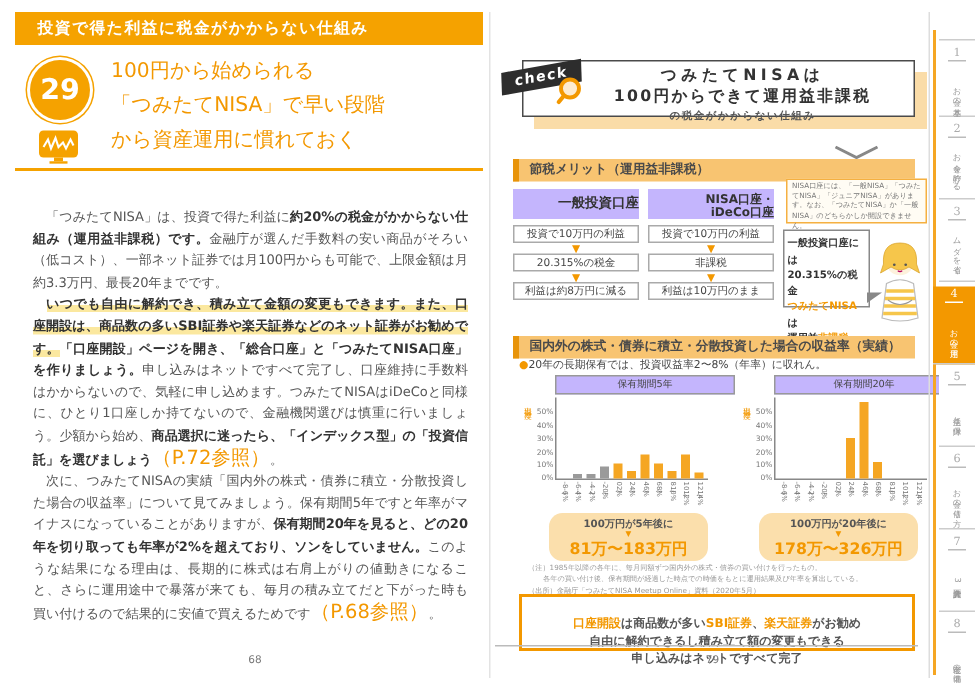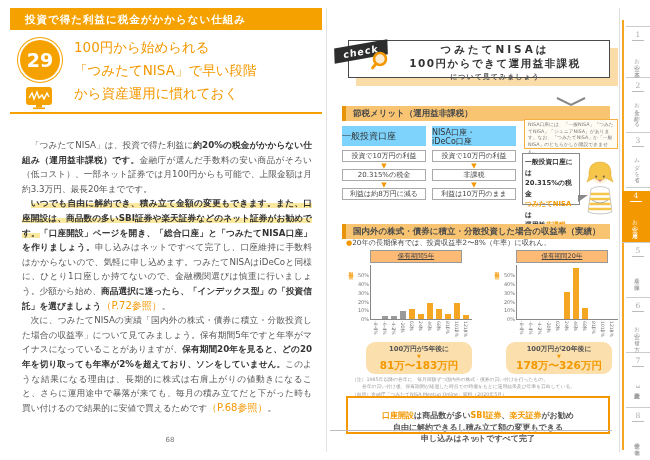--- a/index.html
+++ b/index.html
@@ -16,21 +16,21 @@
           box-shadow:0 0 0 2px #fff, 0 0 0 3px #F5A200; }
   .monitor { left:25px; top:86px; }
   .title { left:74px; top:36px; width:250px; color:#F39800; font-weight:normal; font-size:13.5px; line-height:23px; }
   .title span { display:block; }
   .rule { left:10px; top:112px; width:312px; height:2px; background:#F5A200; }
   .body-text { left:22px; top:138px; width:290px; font-size:8.7px; line-height:14.6px; text-align:justify; color:#555; }
   .body-text p { margin:0; text-indent:1em; }
   .body-text p.gap { margin-top:9px; }
   .b  { font-weight:bold; color:#333; }
   .hl { font-weight:bold; color:#333; background:linear-gradient(transparent 52%, #FBE89F 52%); }
-  .ref{ color:#F39800; font-size:10px; }
+  .ref{ color:#F39800; font-size:13px; }
   .pagenum { width:40px; text-align:center; font-size:7px; color:#777; }
 
   
   .gutter { left:326px; top:8px; width:1px; height:444px; background:#e3e3e3; }
   .edge-gray { left:619px; top:8px; width:1px; height:444px; background:#ddd; }
   .edge-orange { left:622px; top:20px; width:2px; height:430px; background:#F5A623; }
 
   
   .checkbox { left:348px; top:40px; width:262px; height:38px; background:#fff; border:1.5px solid #4a4a4a;
               box-shadow:8px 8px 0 #FADCA8; }
@@ -41,40 +41,40 @@
   .check-text .l2 { font-size:10.5px; letter-spacing:1.5px; display:block; }
   .check-text .l3 { font-size:7px; letter-spacing:1px; color:#555; display:block; margin-top:1px; }
   .magnifier { left:370px; top:50px; }
   .chevron { left:556px; top:92px; }
 
   
   .sec-head { width:268px; height:15px; background:#F8C471; border-left:4px solid #E8940A;
               font-size:8.5px; font-weight:bold; color:#4a4a4a; line-height:15px; padding-left:7px; }
 
   
-  .col-head { height:20px; background:#7dd3fc; color:#333; font-weight:normal; text-align:left; }
+  .col-head { height:20px; background:#c4b5fd; color:#333; font-weight:bold; text-align:right; }
   .col-head.one { line-height:20px; font-size:9px; }
   .col-head.two { font-size:8px; line-height:9px; padding-top:1.5px; }
   .step { height:12px; background:#fff; border:1px solid #aaa; font-size:7px; color:#444;
           text-align:center; line-height:10px; }
   .flow-arrow { width:84px; text-align:center; color:#F39800; font-size:7px; line-height:7px; }
   .note-box { left:524px; top:119px; width:94px; height:30px; border:1px solid #F5B041; background:#FFFCF4;
           font-size:4.8px; line-height:1.4; color:#777; padding:2px 3px; }
   .bubble { left:522px; top:153px; width:58px; height:52px; border:1.5px solid #888; background:#fff;
           font-size:6.8px; font-weight:bold; color:#333; line-height:1.55; padding:3px 2px; text-align:left; }
   .bubble .o { color:#F39800; }
   .bubble-tail { left:578px; top:195px; width:0; height:0; border-top:7px solid #888; border-right:10px solid transparent; }
   .woman { left:580px; top:158px; }
 
   
   .bullet-line { left:346px; top:238px; font-size:7.2px; color:#444; }
   .bullet-line .dot { color:#F39800; }
   .chart { width:126px; }
-  .chart-title { margin-left:24px; width:92px; border:1px solid #999; background:#fdba74; text-align:center;
-                 font-size:6.5px; color:#444; padding:1px 0; margin-bottom:2px;text-decoration:underline; }
+  .chart-title { margin-left:24px; width:120px; border:1px solid #999; background:#c4b5fd; text-align:center;
+                 font-size:6.5px; color:#444; padding:1px 0; margin-bottom:2px; }
   .chart-body { position:relative; height:55px; margin-left:24px; border-left:1px solid #888; border-bottom:1px solid #888; }
   .chart-body .ylabel { position:absolute; left:-23px; top:2px; writing-mode:vertical-rl; font-size:5px; color:#F39800; letter-spacing:1px; }
   .yticks span { position:absolute; right:calc(100% + 2px); transform:translateY(50%); font-size:5px; color:#777; }
   .bars { display:flex; align-items:flex-end; gap:3px; height:100%; padding:0 2px; }
   .bar { width:6px; }
   .bar.orange { background:#F5A623; }
   .bar.gray { background:#9A9A9A; }
   .xlabels { display:flex; gap:3px; margin-left:24px; padding:0 2px; margin-top:1px; }
   .xlabels span { width:6px; height:24px; writing-mode:vertical-rl; font-size:4.6px; color:#777; }
 
@@ -143,21 +143,21 @@
   <div class="abs check-label">check</div>
   <div class="abs magnifier">
     <svg width="22" height="22" viewBox="0 0 22 22">
       <circle cx="10" cy="9" r="6" fill="#FDEBD0" stroke="#F39800" stroke-width="2.6"></circle>
       <line x1="5.8" y1="14" x2="2.5" y2="18" stroke="#F39800" stroke-width="2.8" stroke-linecap="round"></line>
     </svg>
   </div>
   <div class="abs check-text">
     <span class="l1">つみたてNISAは</span>
     <span class="l2">100円からできて運用益非課税</span>
-    <span class="l3">について見てみましょう</span>
+    <span class="l3">の税金がかからない仕組み</span>
   </div>
   <div class="abs chevron">
     <svg width="30" height="10" viewBox="0 0 30 10">
         <polyline points="1,1 15,8 29,1" fill="none" stroke="#888" stroke-width="2"></polyline>
       </svg>
   </div>
 
   <div class="abs sec-head" style="left:342px; top:106px;">節税メリット（運用益非課税）</div>
 
   <div class="abs col-head one" style="left:342px; top:126px; width:84px;">一般投資口座</div>

